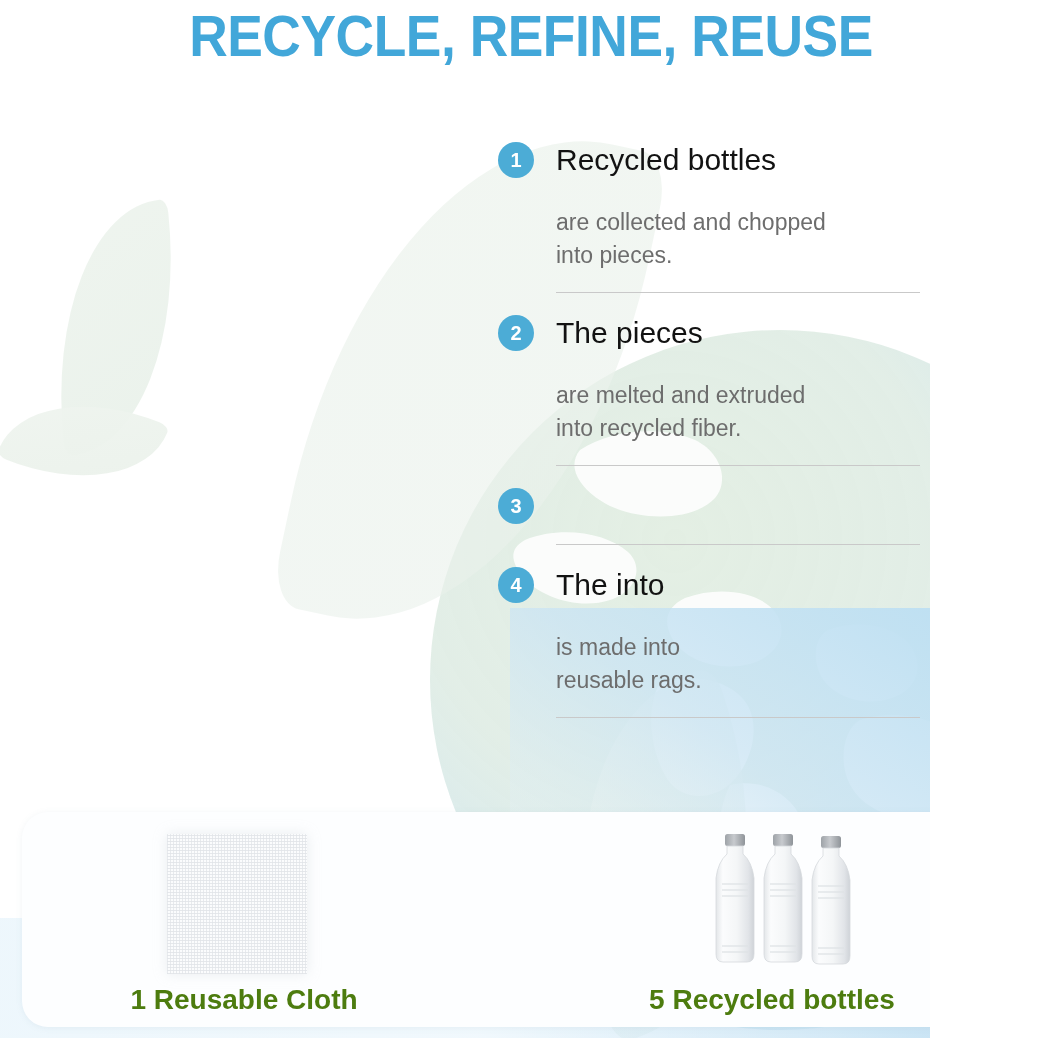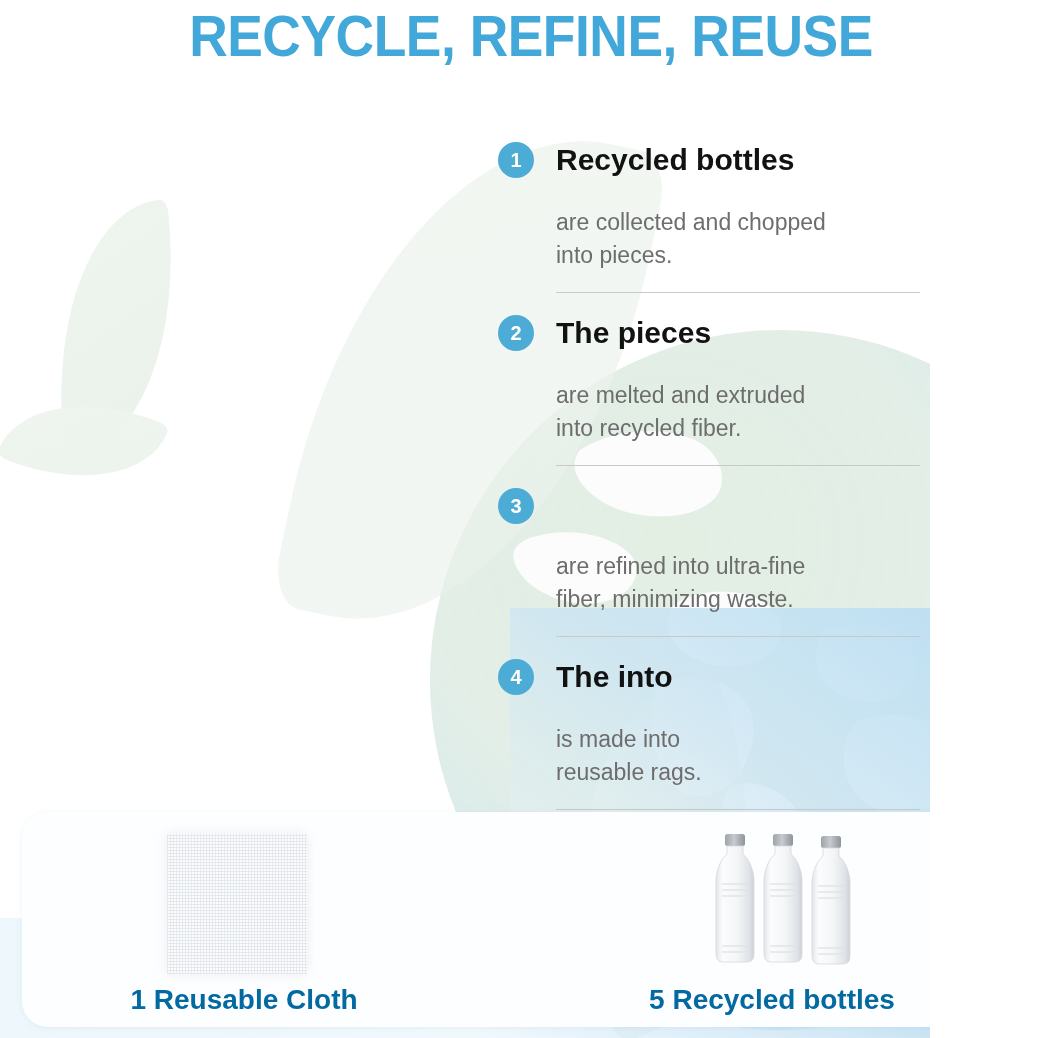--- a/index.html
+++ b/index.html
@@ -135,21 +135,21 @@
     color: #ffffff;
     font-size: 20px;
     font-weight: 700;
     display: flex; align-items: center; justify-content: center;
     flex: 0 0 36px;
     margin-top: 2px;
   }
   .step-title {
     margin-left: 22px;
     font-size: 30px;
-    font-weight: 700;
+    font-weight: 400;
     color: #121212;
     line-height: 40px;
   }
   .step-body {
     margin-left: 58px;
     margin-top: 26px;
     font-size: 23px;
     line-height: 33px;
     color: #6d6d6d;
     white-space: pre-line;
@@ -196,21 +196,21 @@
   .bottles-group {
     position: absolute;
     left: 688px; top: 18px;
     width: 160px; height: 145px;
   }
 
   .compare-label {
     position: absolute;
     font-size: 28px;
     font-weight: 700;
-    color: #0369a1;
+    color: #4d7c0f;
     white-space: nowrap;
   }
   .label-left  { left: 92px;  top: 172px; width: 260px; text-align: center; }
   .label-right { left: 600px; top: 172px; width: 300px; text-align: center; }
 
 </style>
 </head>
 <body>
 
 <div id="canvas">
@@ -358,22 +358,20 @@
       </div>
       <div class="step-body">are melted and extruded
 into recycled fiber.</div>
       <div class="step-rule"></div>
     </div>
 
     <div class="step" style="margin-bottom:20px;">
       <div class="step-head">
         <div class="step-badge">3</div>
       </div>
-      <div class="step-body">are refined into ultra-fine
-fiber, minimizing waste.</div>
       <div class="step-rule"></div>
     </div>
 
     <div class="step">
       <div class="step-head">
         <div class="step-badge">4</div>
         <div class="step-title">The into</div>
       </div>
       <div class="step-body">is made into
 reusable rags.</div>

